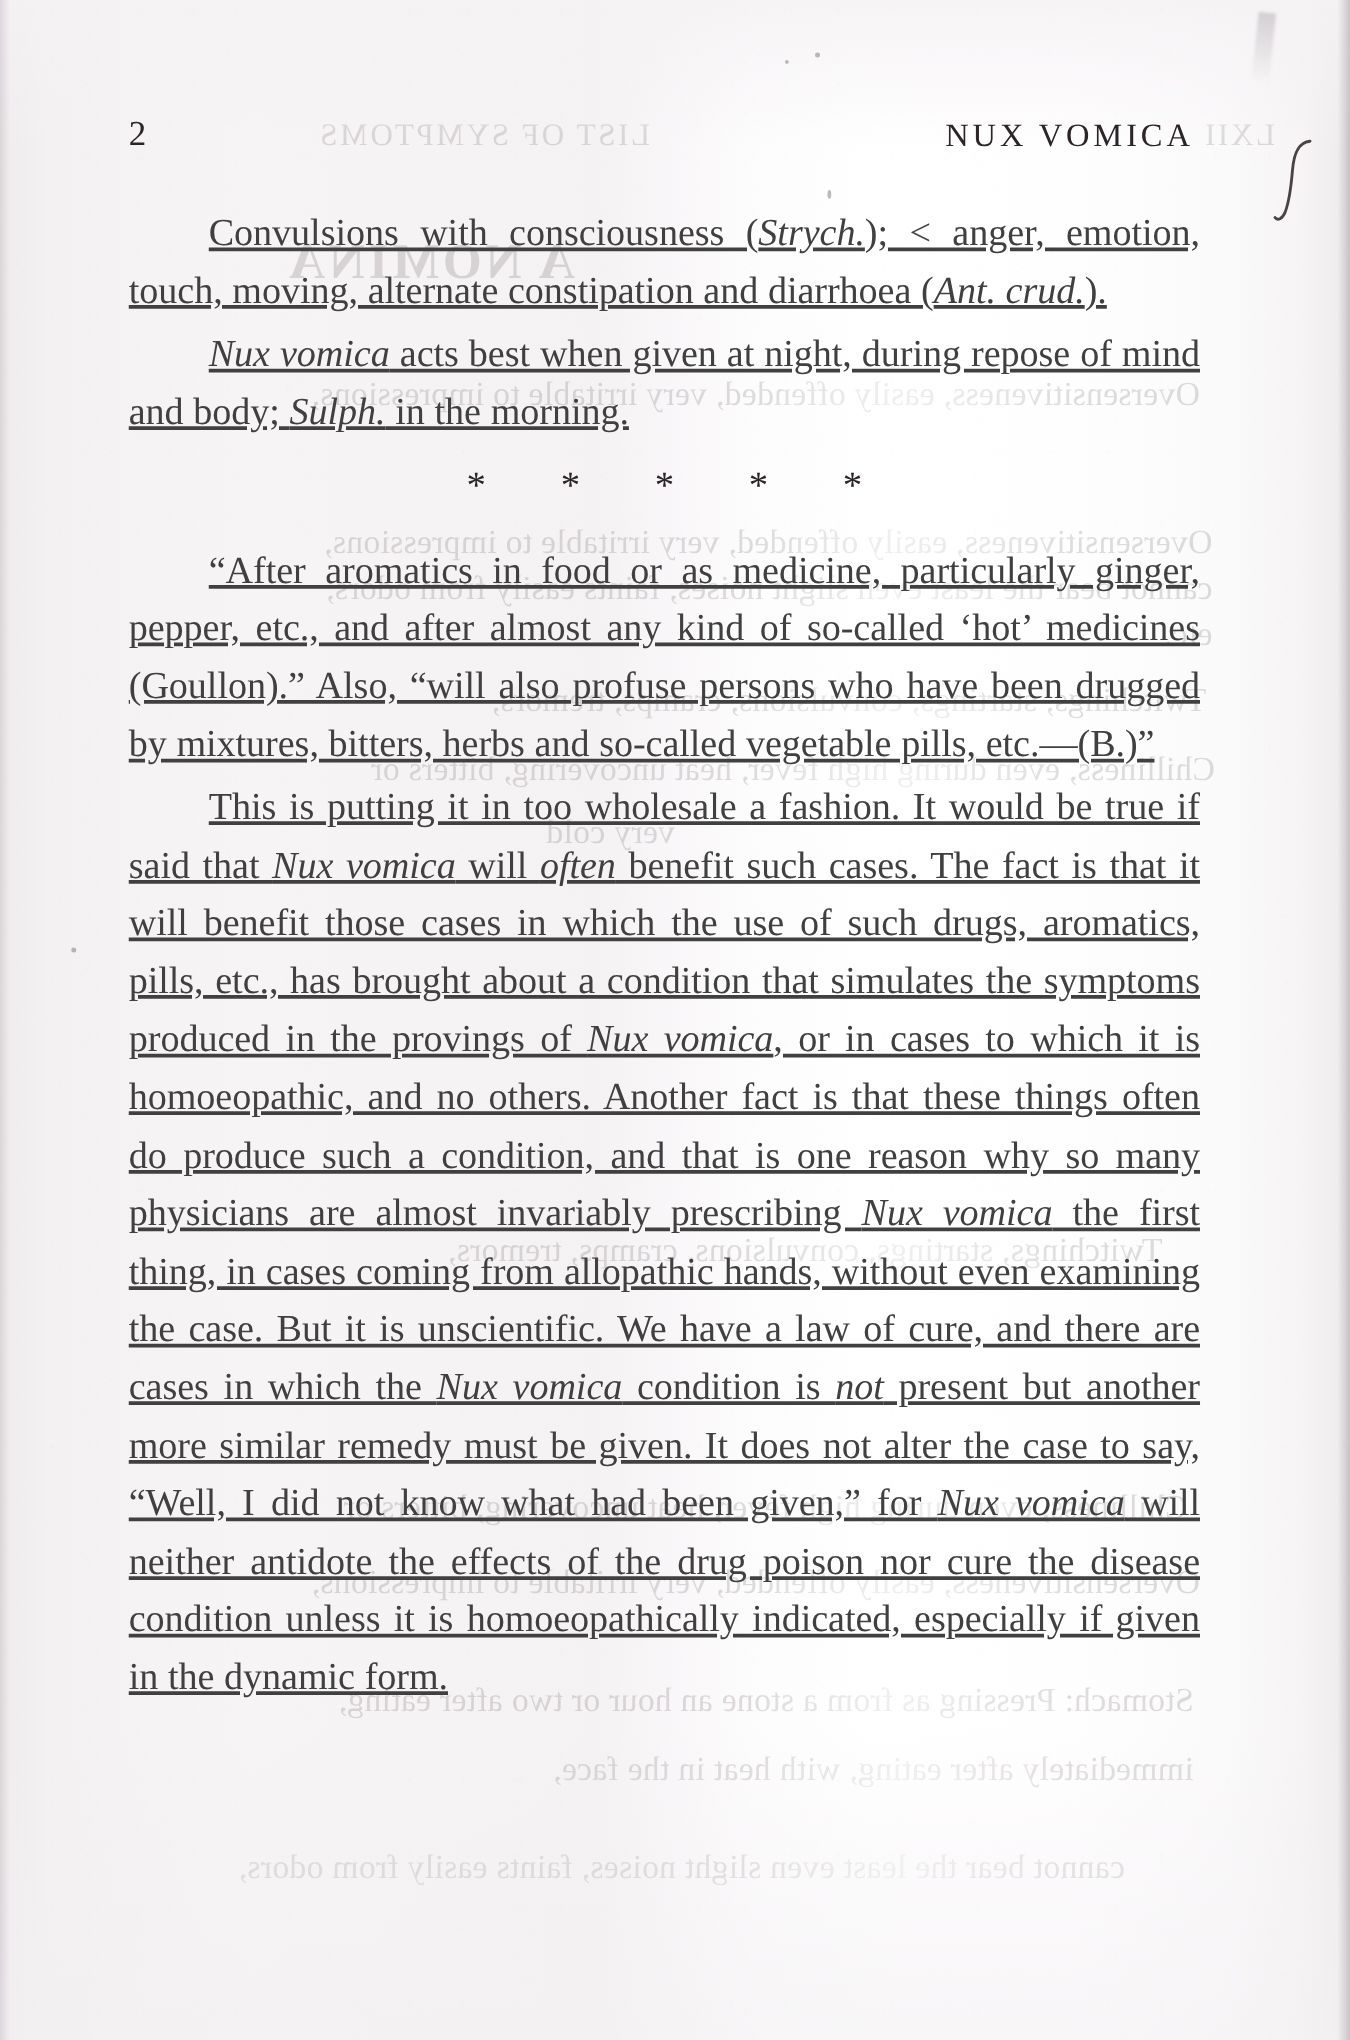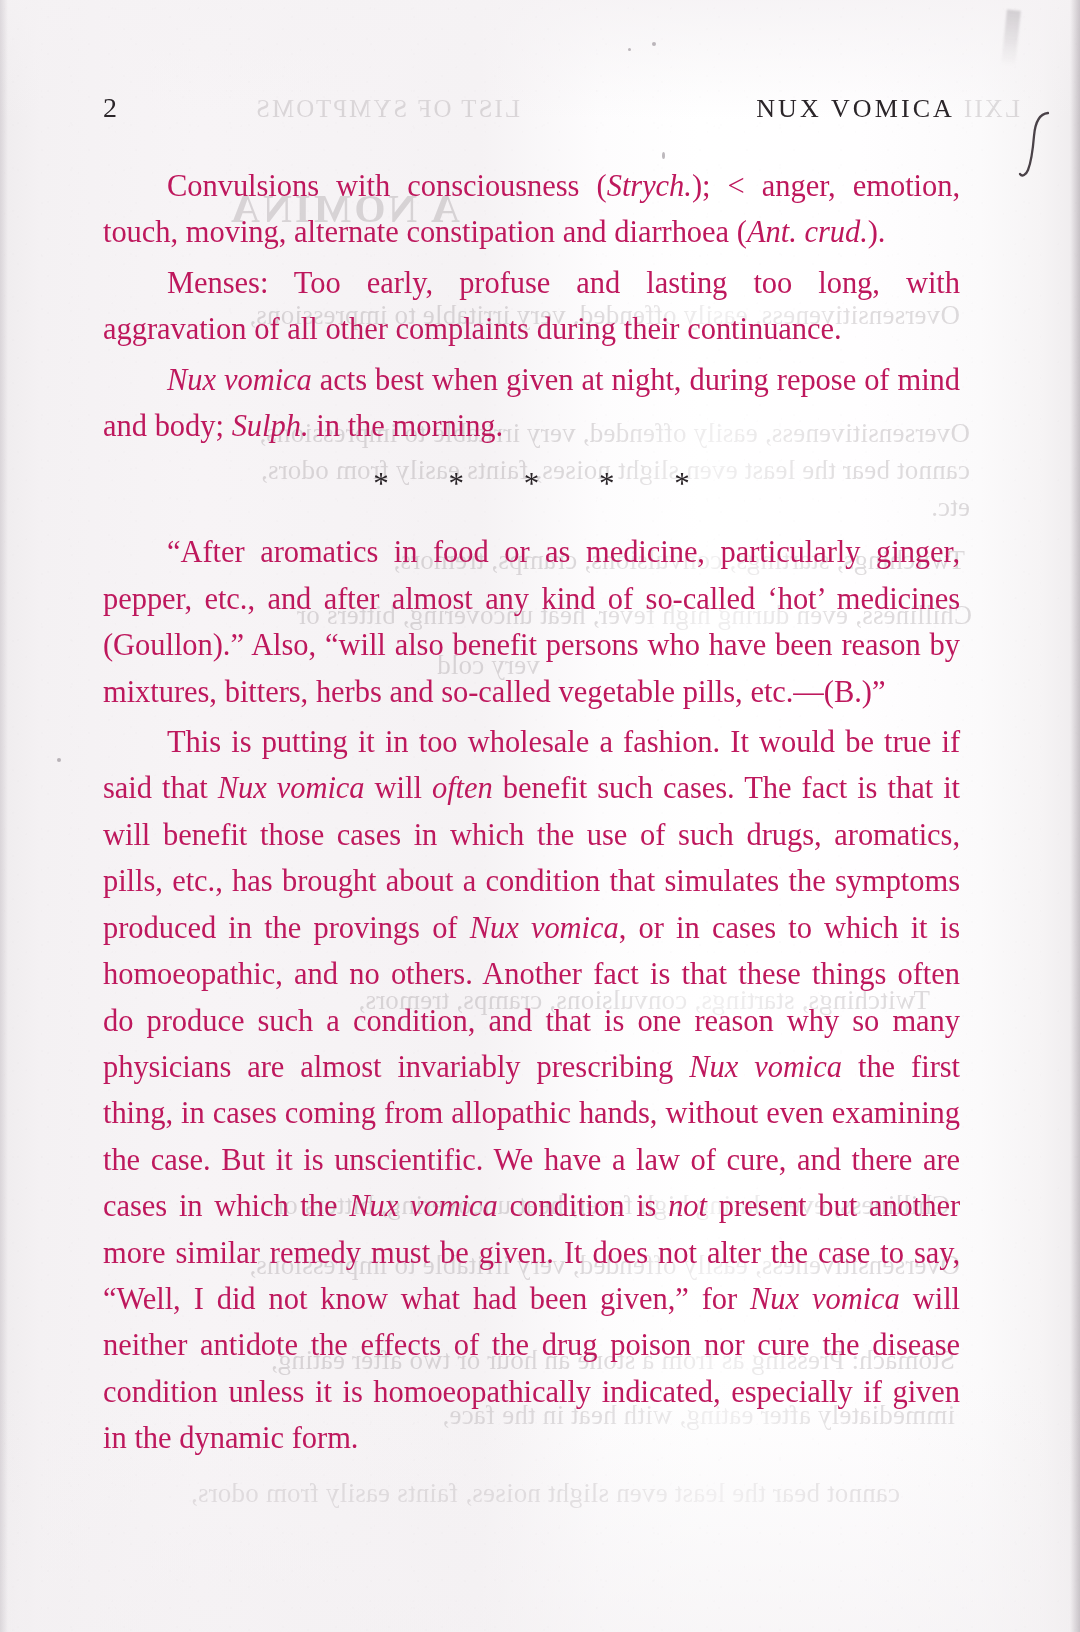--- a/index.html
+++ b/index.html
@@ -139,23 +139,24 @@
     left: 103px;
     top: 163px;
     width: 857px;
   }
   p.para {
     margin: 0;
     text-indent: 64px;
     text-align: justify;
     font-size: 30.5px;
     line-height: 46.4px;
-    color: #be185d;
+    color: #404040;
     letter-spacing: -0.05px;
     word-spacing: .2px;
+    text-decoration: underline;
   }
   p.para + p.para { margin-top: 4px; }
   p.para i, p.para em { font-style: italic; }
 
   .stars {
     margin: 12px 0 22px 0;
     text-align: center;
     font-size: 31px;
     line-height: 46px;
     letter-spacing: 26px;
@@ -236,26 +237,25 @@
 
   <div class="speck" style="left:652px; top:42px; width:4px; height:4px;"></div>
   <div class="speck" style="left:628px; top:48px; width:3px; height:3px;"></div>
   <div class="speck" style="left:57px; top:758px; width:4px; height:4px;"></div>
   <div class="speck" style="left:662px; top:152px; width:3px; height:7px;"></div>
 
   <div class="body-text">
 
     <p class="para"><span>Convulsions with consciousness (</span><i>Strych.</i><span>); &lt; anger, emotion, touch, moving, alternate constipation and diarrhoea (</span><i>Ant. crud.</i><span>).</span></p>
 
-    <p class="para">Menses: Too early, profuse and lasting too long, with aggravation of all other complaints during their continuance.</p>
 
     <p class="para"><i>Nux vomica</i><span> acts best when given at night, during repose of mind and body; </span><i>Sulph.</i><span> in the morning.</span></p>
 
     <div class="stars">*  *  *  *  *</div>
 
 
-    <p class="para">“After aromatics in food or as medicine, particularly ginger, pepper, etc., and after almost any kind of so-called ‘hot’ medicines (Goullon).” Also, “will also benefit persons who have been reason by mixtures, bitters, herbs and so-called vegetable pills, etc.—(B.)”</p>
+    <p class="para">“After aromatics in food or as medicine, particularly ginger, pepper, etc., and after almost any kind of so-called ‘hot’ medicines (Goullon).” Also, “will also profuse persons who have been drugged by mixtures, bitters, herbs and so-called vegetable pills, etc.—(B.)”</p>
 
     <p class="para tight"><span>This is putting it in too wholesale a fashion. It would be true if said that </span><i>Nux vomica</i><span> will </span><i>often</i><span> benefit such cases. The fact is that it will benefit those cases in which the use of such drugs, aromatics, pills, etc., has brought about a condition that simulates the symptoms produced in the provings of </span><i>Nux vomica</i><span>, or in cases to which it is homoeopathic, and no others. Another fact is that these things often do produce such a condition, and that is one reason why so many physicians are almost invariably prescribing </span><i>Nux vomica</i><span> the first thing, in cases coming from allopathic hands, without even examining the case. But it is unscientific. We have a law of cure, and there are cases in which the </span><i>Nux vomica</i><span> condition is </span><i>not</i><span> present but another more similar remedy must be given. It does not alter the case to say, “Well, I did not know what had been given,” for </span><i>Nux vomica</i><span> will neither antidote the effects of the drug poison nor cure the disease condition unless it is homoeopathically indicated, especially if given in the dynamic form.</span></p>
 
 
   </div>
 </div>
 
 </body></html>

